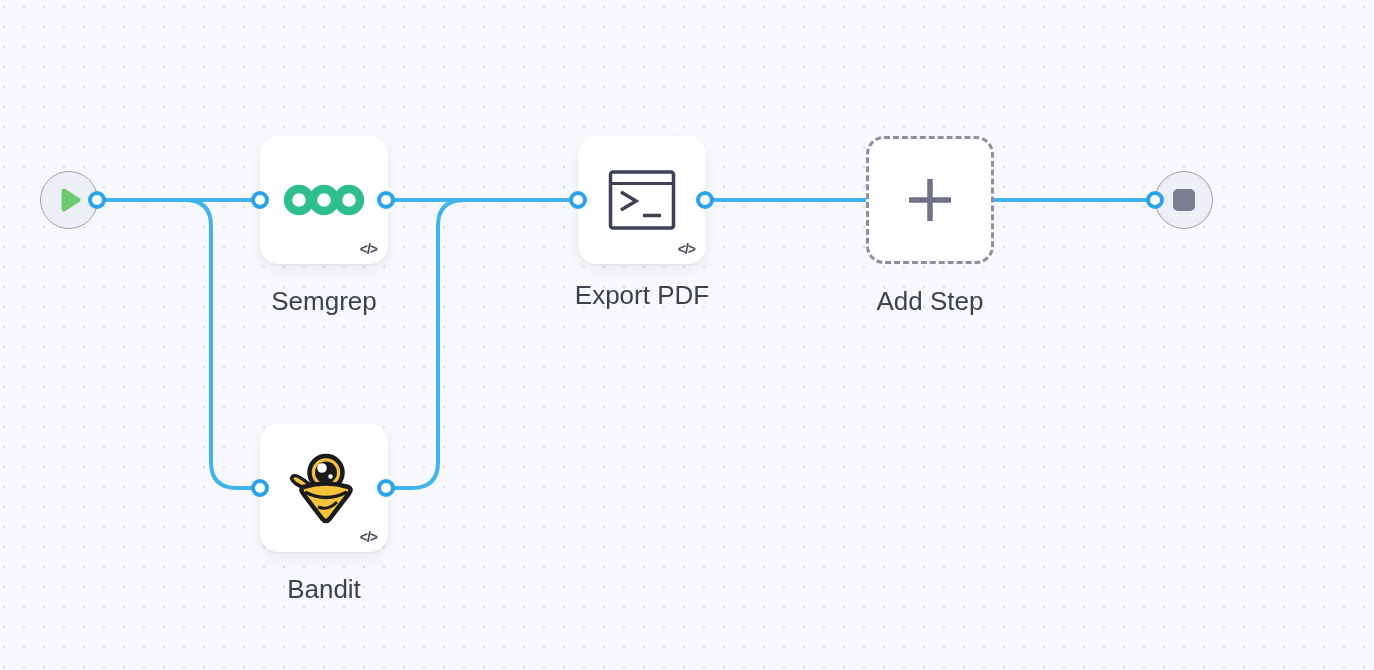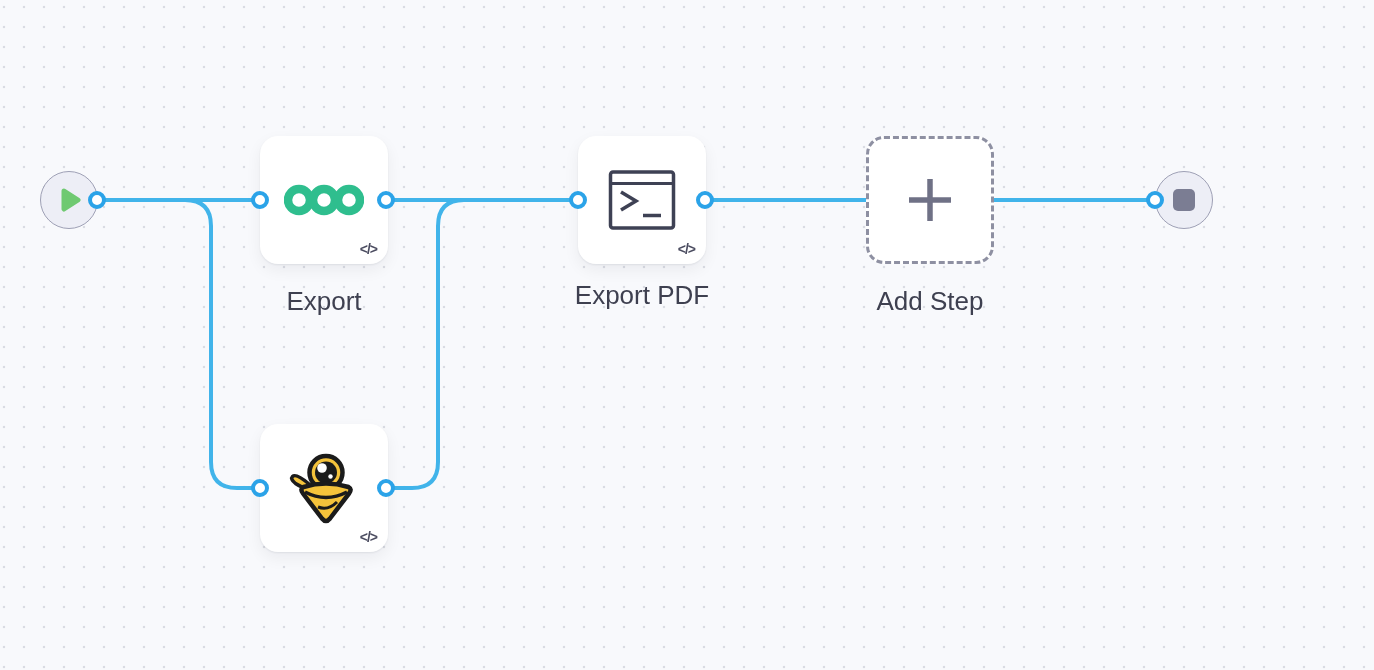--- a/index.html
+++ b/index.html
@@ -130,41 +130,42 @@
   <div class="node-card" style="left:260px; top:136px;">
     <span class="node-icon" style="display:flex;">
       <svg width="80" height="32" viewBox="0 0 80 32">
         <circle cx="15" cy="16" r="11" fill="none" stroke="#2FBE8E" stroke-width="8.5"></circle>
         <circle cx="40" cy="16" r="11" fill="none" stroke="#2FBE8E" stroke-width="8.5"></circle>
         <circle cx="65" cy="16" r="11" fill="none" stroke="#2FBE8E" stroke-width="8.5"></circle>
       </svg>
     </span>
     <span class="code-badge">&lt;/&gt;</span>
   </div>
-  <div class="node-label" style="left:204px; top:286px;">Export</div>
+  <div class="node-label" style="left:204px; top:286px;">Semgrep</div>
 
   <div class="node-card" style="left:260px; top:424px;">
     <span class="node-icon" style="display:flex;">
       <svg width="70" height="76" viewBox="0 0 70 76">
 
         <path d="M 20 34 Q 7 23 3.5 26.5 Q 1 29 6.5 33.5 Q 13 38 20 39 Z" fill="#F5C33B" stroke="#1B1B1B" stroke-width="3.5" stroke-linejoin="round"></path>
 
         <circle cx="37" cy="22.5" r="16.5" fill="#F5C33B" stroke="#1B1B1B" stroke-width="4.5"></circle>
 
         <circle cx="37" cy="22.5" r="11" fill="#1B1B1B"></circle>
         <circle cx="33" cy="18" r="4.8" fill="#FFFFFF"></circle>
         <circle cx="41.5" cy="26.5" r="2.2" fill="#FFFFFF"></circle>
 
         <path d="M 14.5 37 Q 37 30 59.5 37 Q 63.5 39 60 43.5 L 41 68.5 Q 37 73.5 33 68.5 L 14 43.5 Q 10.5 39 14.5 37 Z" fill="#F5C33B" stroke="#1B1B1B" stroke-width="4.5" stroke-linejoin="round"></path>
         <path d="M 16 42 Q 37 53 58 42" fill="none" stroke="#1B1B1B" stroke-width="3.5"></path>
         <path d="M 29 57 Q 39 61 48 52" fill="none" stroke="#1B1B1B" stroke-width="3"></path>
       </svg>
     </span>
     <span class="code-badge">&lt;/&gt;</span>
   </div>
+  <div class="node-label" style="left:204px; top:574px;">Bandit</div>
 
   <div class="node-card" style="left:578px; top:136px;">
     <span class="node-icon" style="display:flex;">
       <svg width="68" height="62" viewBox="0 0 68 62">
         <rect x="2.5" y="3" width="63" height="56" rx="2.5" fill="none" stroke="#3E4154" stroke-width="3.5"></rect>
         <line x1="2.5" y1="14.5" x2="65.5" y2="14.5" stroke="#3E4154" stroke-width="3"></line>
         <path d="M 13 23 L 28 32 L 13 41" fill="none" stroke="#3E4154" stroke-width="3.5"></path>
         <line x1="35" y1="46.5" x2="53" y2="46.5" stroke="#3E4154" stroke-width="3.5"></line>
       </svg>
     </span>

